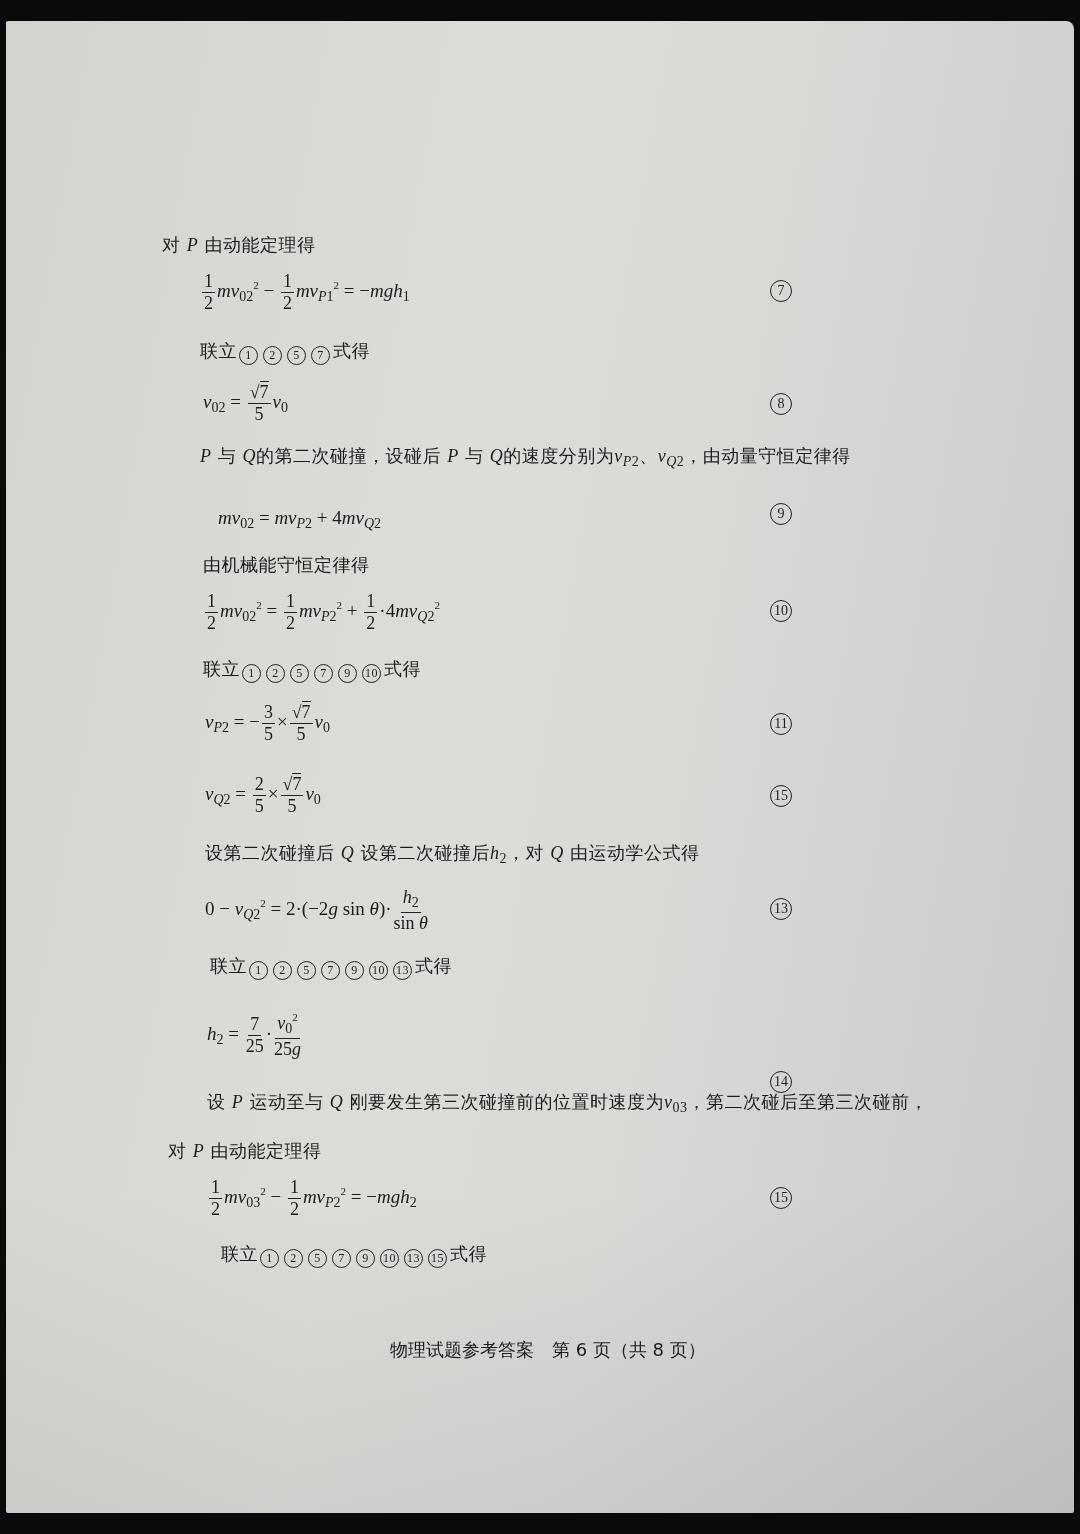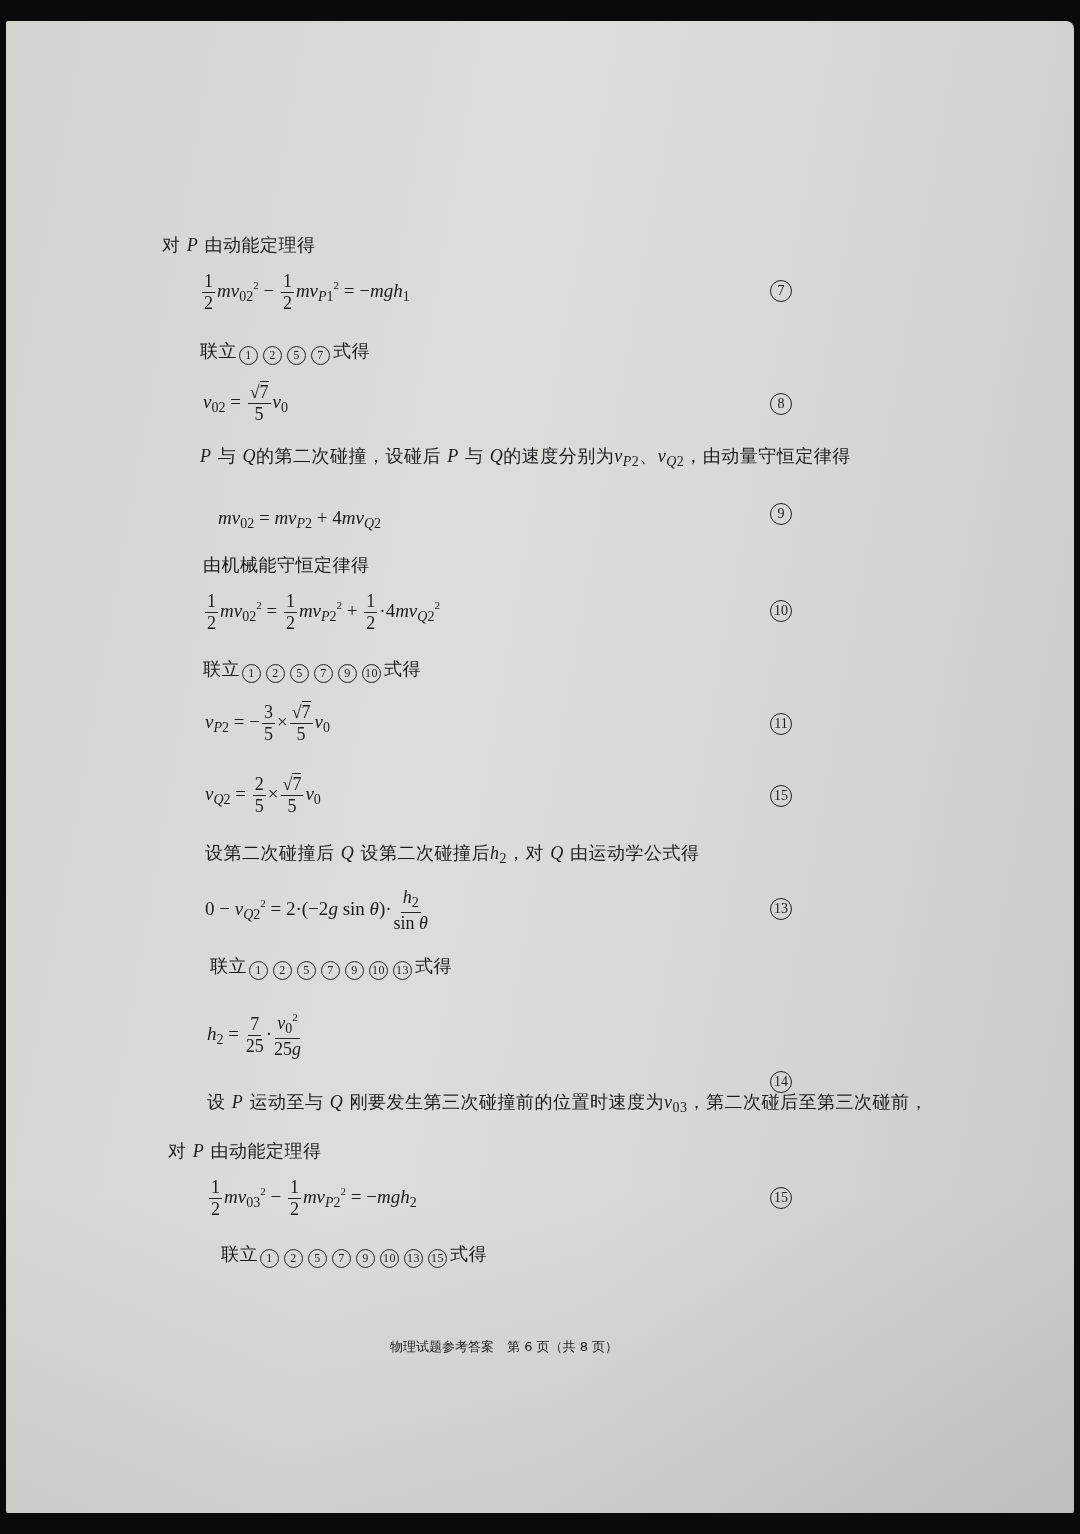--- a/index.html
+++ b/index.html
@@ -24,21 +24,21 @@
   .frac { display:inline-flex; flex-direction:column; align-items:center; vertical-align:middle; margin:0 2px; }
   .frac .num { border-bottom:1px solid #222; padding:0 2px 1px; line-height:1.05; font-size:18px; }
   .frac .den { padding-top:1px; line-height:1.05; font-size:18px; }
   .tag {
     position:absolute; width:20px; height:20px; border:1.6px solid #222; border-radius:50%;
     font-size:14px; line-height:20px; text-align:center; font-family:"Liberation Serif", serif;
   }
   .ctag { display:inline-block; width:17px; height:17px; border:1.4px solid #222; border-radius:50%;
     font-size:12px; line-height:17px; text-align:center; margin:0 3px 0 2px; vertical-align:-2px;
     font-family:"Liberation Serif", serif; }
-  .footer { position:absolute; left:390px; top:1338px; font-size:13px; font-family:"DejaVu Sans", sans-serif; }
+  .footer { position:absolute; left:390px; top:1338px; font-size:18px; font-family:"DejaVu Sans", sans-serif; }
 </style>
 </head>
 <body>
 
 <div class="sheet"></div>
 
 <div class="ln cn" style="left:162px; top:236px;">
   <span>对</span>
   <i style="font-family:'Liberation Serif',serif;">P</i>
   <span>由动能定理得</span>

